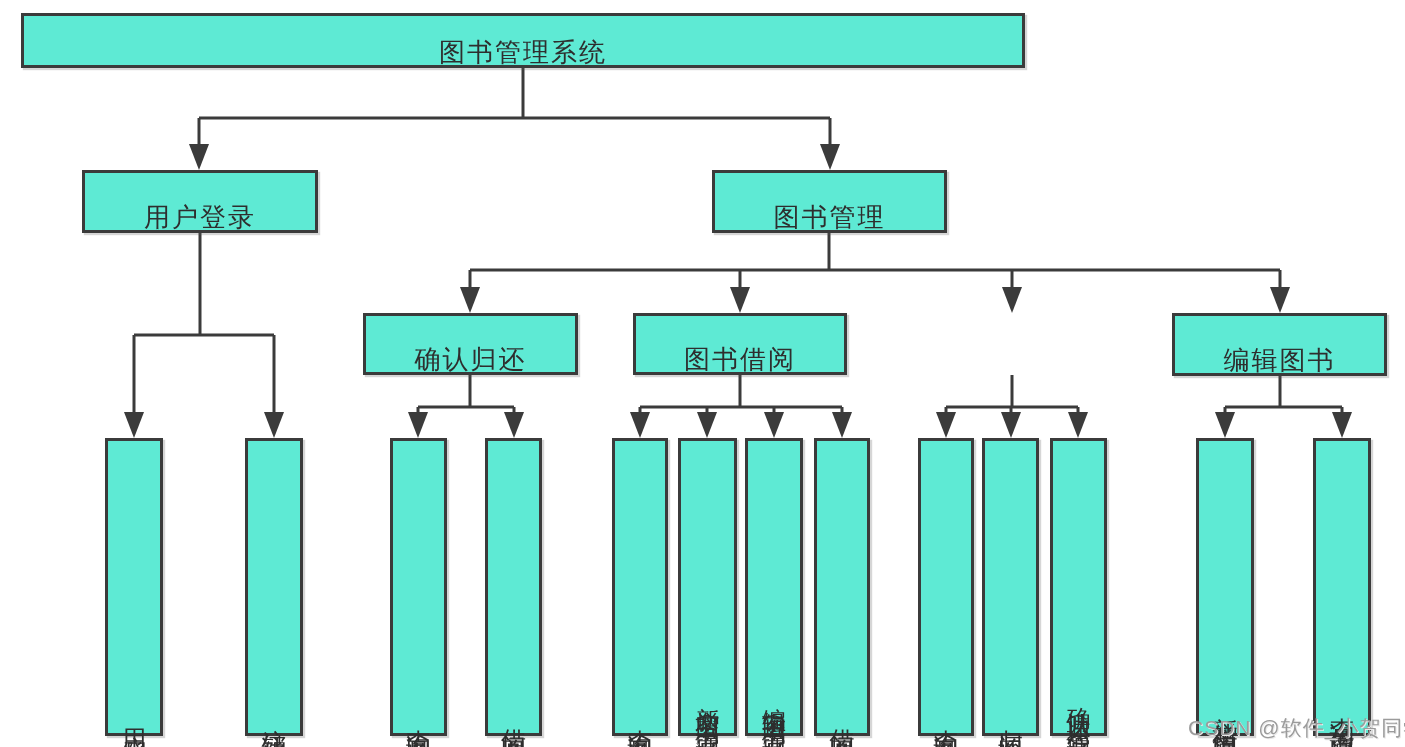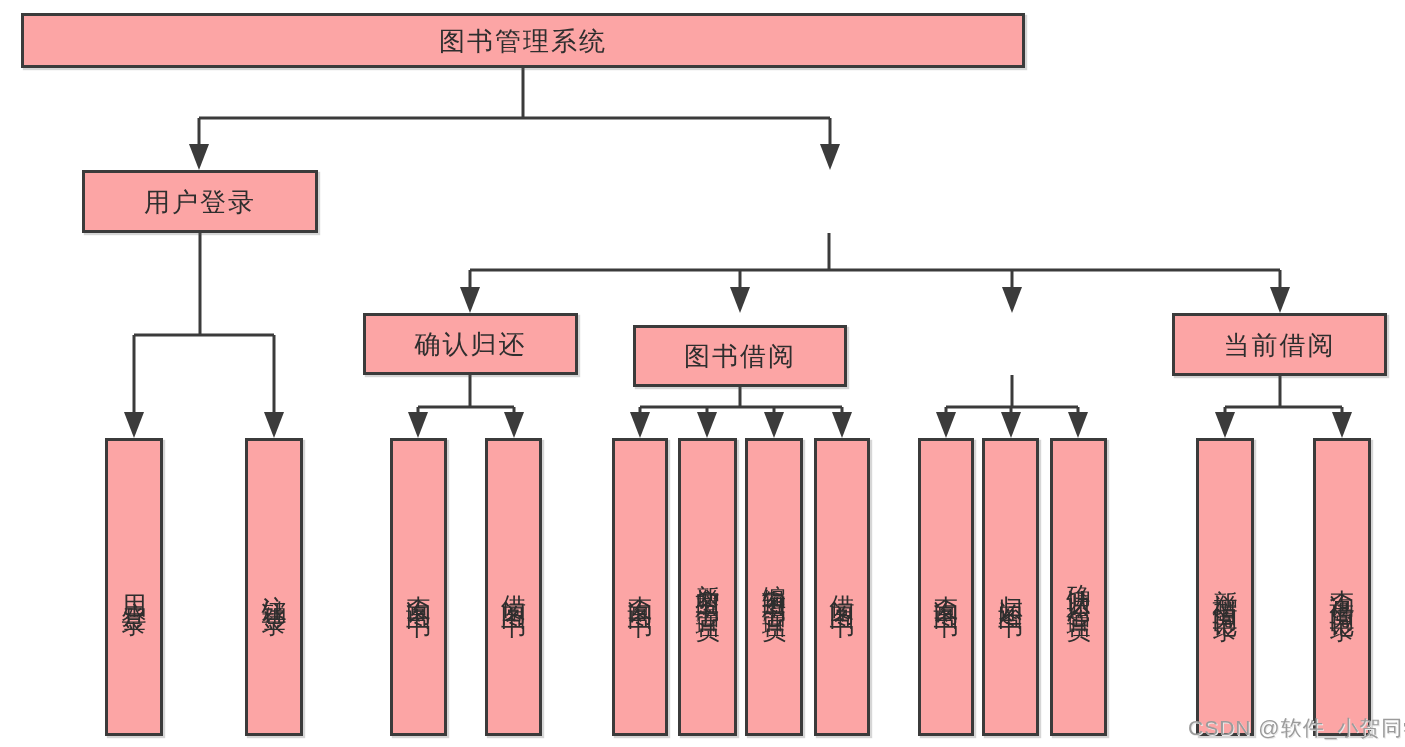--- a/index.html
+++ b/index.html
@@ -9,24 +9,24 @@
     height: 747px;
     background: #ffffff;
     font-family: "Liberation Sans", "DejaVu Sans", sans-serif;
     color: #2e2e2e;
     overflow: hidden;
   }
   #wires { position: absolute; left: 0; top: 0; z-index: 1; }
   .node {
     position: absolute;
     box-sizing: border-box;
-    background: #fca5a5;
+    background: #5eead4;
     border: 3px solid #3b3b3b;
     display: flex;
-    align-items: center;
+    align-items: flex-end;
     justify-content: center;
     z-index: 2;
     box-shadow: 2px 2px 1px rgba(90,90,90,0.25);
   }
   .hlabel {
     font-size: 26px;
     letter-spacing: 2px;
     white-space: nowrap;
     line-height: 1;
   }
@@ -123,29 +123,32 @@
     </g>
   </svg>
 
   <div class="node" style="left:21px; top:13px; width:1004px; height:55px;">
     <span class="hlabel">图书管理系统</span>
   </div>
 
   <div class="node" style="left:82px; top:170px; width:236px; height:63px;">
     <span class="hlabel">用户登录</span>
   </div>
+  <div class="node" style="left:712px; top:170px; width:235px; height:63px;">
+    <span class="hlabel">图书管理</span>
+  </div>
 
   <div class="node" style="left:363px; top:313px; width:215px; height:62px;">
     <span class="hlabel">确认归还</span>
   </div>
-  <div class="node" style="left:633px; top:313px; width:214px; height:62px;margin-top:12px;">
+  <div class="node" style="left:633px; top:313px; width:214px; height:62px;">
     <span class="hlabel">图书借阅</span>
   </div>
   <div class="node" style="left:1172px; top:313px; width:215px; height:63px;">
-    <span class="hlabel">当前借阅</span>
+    <span class="hlabel">编辑图书</span>
   </div>
 
   <div class="node vnode" style="left:105px; width:58px;">
     <span class="vlabel">用户登录</span>
   </div>
   <div class="node vnode" style="left:245px; width:58px;">
     <span class="vlabel">注销登录</span>
   </div>
 
   <div class="node vnode" style="left:390px; width:57px;">

